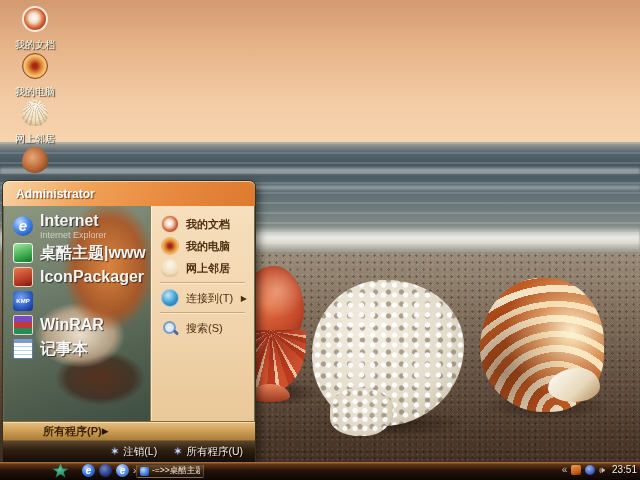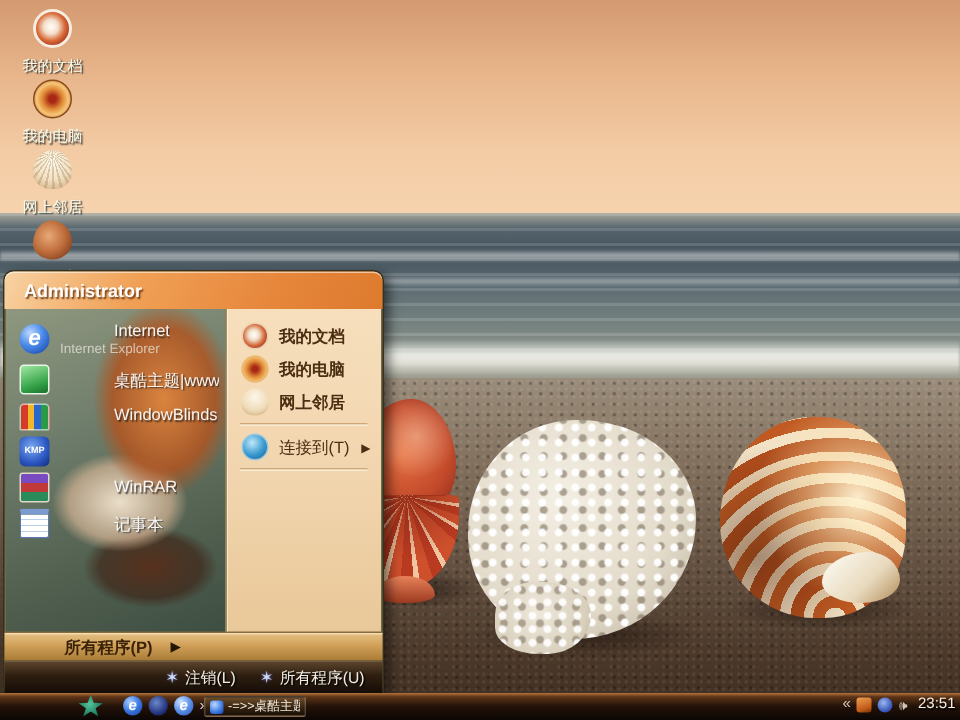--- a/index.html
+++ b/index.html
@@ -104,22 +104,22 @@
       radial-gradient(ellipse 62px 86px at 72% 28%, rgba(224,132,60,.95), rgba(176,84,32,.85) 55%, transparent 76%),
       radial-gradient(ellipse 58px 42px at 52% 60%, rgba(242,228,208,.95), rgba(205,175,145,.75) 58%, transparent 78%),
       radial-gradient(ellipse 56px 34px at 66% 80%, rgba(88,44,24,.9), rgba(60,30,18,.6) 60%, transparent 80%),
       linear-gradient(160deg,#8f977f 0%, #6d7c6a 38%, #51604f 72%, #3e4e42 100%); }
   .right-panel { flex:1; padding-top:7px;
     background:linear-gradient(180deg,#f7dfbd 0%, #f0d3ab 60%, #e9c898 100%);
     box-shadow:inset 1px 0 0 rgba(255,255,255,.5); }
 
   .lp-item { display:flex; align-items:center; gap:7px; padding:2px 4px 2px 9px; height:24px; cursor:pointer; }
   .lp-item.tall { height:30px; }
-  .lp-text { color:#fff; font-size:11px; font-weight:normal; text-shadow:1px 1px 1px rgba(30,30,30,.85); opacity:.92;
-    white-space:nowrap; overflow:hidden; max-width:108px;margin-left:36px; }
+  .lp-text { color:#fff; font-size:16px; font-weight:bold; text-shadow:1px 1px 1px rgba(30,30,30,.85); opacity:.92;
+    white-space:nowrap; overflow:hidden; max-width:108px; }
   .lp-sub { color:#e8e4da; font-size:9px; font-weight:normal; opacity:.75; }
   .lp-icon { width:20px; height:20px; flex:0 0 20px; position:relative; }
 
   .ic-ie { border-radius:50%; background:radial-gradient(circle at 35% 30%, #bcd8ff, #4a8ae8 45%, #1a4ab0 90%);
     color:#fff; font-weight:bold; font-style:italic; font-size:15px; line-height:20px; text-align:center; }
   .ic-zhuoku { border-radius:3px; background:linear-gradient(160deg,#9fe8a0,#2f9e44 70%, #1c6e2e); border:1px solid #e8f4e8; }
   .ic-ipack { border-radius:3px; background:linear-gradient(160deg,#e87a50,#b03420 70%, #6e1c10); border:1px solid #f0d0b8; }
   .ic-wb { background:linear-gradient(90deg,#d83a2a 0 25%, #f0b828 25% 50%, #2a66cc 50% 75%, #2a9a46 75% 100%);
     border-radius:3px 3px 1px 1px; height:18px !important; margin-top:2px; border:1px solid rgba(255,255,255,.6); }
   .ic-kmp { border-radius:4px; background:radial-gradient(circle at 40% 35%, #7aa8f0, #2a56c0 60%, #122a78);
@@ -140,21 +140,21 @@
     background:radial-gradient(circle at 50% 32%, #fdf7ea, #f0dcba 58%, #d0b084 92%); }
   .ric-cpl { border-radius:3px; background:linear-gradient(135deg,#e8f0fa,#8aa8d8 70%, #5a78b0); border:1px solid #4a68a0; }
   .ric-cpl::after { content:""; position:absolute; left:3px; top:3px; width:5px; height:5px; border-radius:50%; background:#d84a2a; box-shadow:7px 0 0 #2a9a46, 3px 6px 0 #e8b828; }
   .ric-conn { border-radius:50%; background:radial-gradient(circle at 38% 32%, #bfe8f8, #3a9ad0 55%, #1a5a90); border:1px solid #9ac8e0; }
   .ric-search { background:none; }
   .ric-search::before { content:""; position:absolute; left:2px; top:2px; width:9px; height:9px; border:2.5px solid #7a9ac8; border-radius:50%; background:radial-gradient(circle,#eaf2fc,#c8daf0); }
   .ric-search::after { content:""; position:absolute; left:12px; top:12px; width:6px; height:3px; background:#4a6aa0; border-radius:2px; transform:rotate(45deg); }
   .ric-run { border-radius:2px; background:#f4f8fc; border:1px solid #6a88b8; border-top:4px solid #7a9ad0; }
   .ric-run::after { content:"▸"; position:absolute; left:4px; top:1px; font-size:9px; color:#2a8a3a; }
 
-  .all-programs { height:19px; display:flex; align-items:center; gap:12px; padding-left:40px;
+  .all-programs { height:19px; display:flex; align-items:center; padding-left:40px;
     background:linear-gradient(180deg,#e6c183 0%, #cf9f58 48%, #aa7d36 100%);
     border-top:1px solid #8a6a35; box-shadow:inset 0 1px 0 rgba(255,255,255,.45); cursor:pointer; }
   .all-programs .ap-text { font-size:11px; font-weight:bold; color:#3a2308; }
   .all-programs .ap-arrow { font-size:9px; color:#241505; }
 
   .logoff-bar { height:22px; display:flex; align-items:center; justify-content:flex-end; gap:16px; padding-right:12px;
     background:linear-gradient(180deg,#5c452c 0%, #2e1e10 45%, #150d07 100%); border-top:1px solid #7a603e; }
   .lo-item { display:flex; align-items:center; gap:4px; cursor:pointer; }
   .lo-star { color:#ccd6f2; font-size:11px; text-shadow:0 0 2px #6a7ac8; }
   .lo-text { color:#f2ede2; font-size:10.5px; text-shadow:1px 1px 1px #000; }
@@ -237,22 +237,22 @@
           <span>
             <span class="lp-text" style="display:block;">Internet</span>
             <span class="lp-sub" style="display:block;">Internet Explorer</span>
           </span>
         </div>
         <div class="lp-item">
           <span class="lp-icon ic-zhuoku"></span>
           <span class="lp-text">桌酷主题|www.Zhuoku.Com</span>
         </div>
         <div class="lp-item">
-          <span class="lp-icon ic-wb"></span>
-          <span class="lp-text">WindowBlinds</span>
+          <span class="lp-icon ic-ipack"></span>
+          <span class="lp-text">IconPackager</span>
         </div>
         <div class="lp-item">
           <span class="lp-icon ic-kmp">KMP</span>
         </div>
         <div class="lp-item">
           <span class="lp-icon ic-rar"></span>
           <span class="lp-text">WinRAR</span>
         </div>
         <div class="lp-item">
           <span class="lp-icon ic-note"></span>
@@ -273,20 +273,24 @@
           <span class="rp-icon ric-net"></span>
           <span class="rp-text">网上邻居</span>
         </div>
         <div class="rp-sep"></div>
         <div class="rp-item">
           <span class="rp-icon ric-conn"></span>
           <span class="rp-text">连接到(T)</span>
           <span class="rp-arrow">▶</span>
         </div>
         <div class="rp-sep"></div>
+        <div class="rp-item">
+          <span class="rp-icon ric-search"></span>
+          <span class="rp-text">搜索(S)</span>
+        </div>
       </div>
     </div>
 
     <div class="all-programs">
       <span class="ap-text">所有程序(P)</span>
       <span class="ap-arrow">▶</span>
     </div>
 
     <div class="logoff-bar">
       <span class="lo-item">

